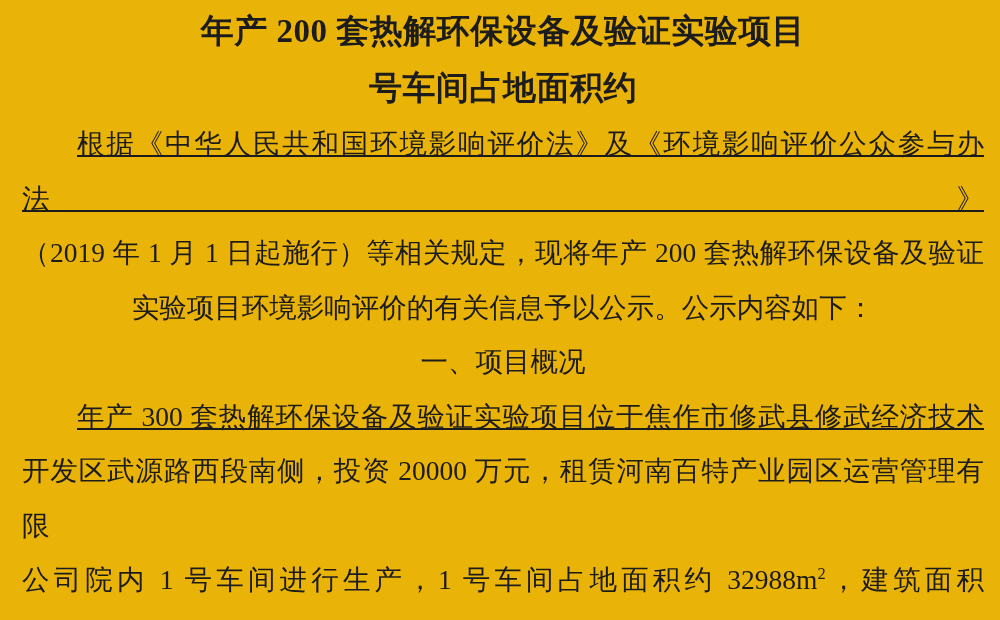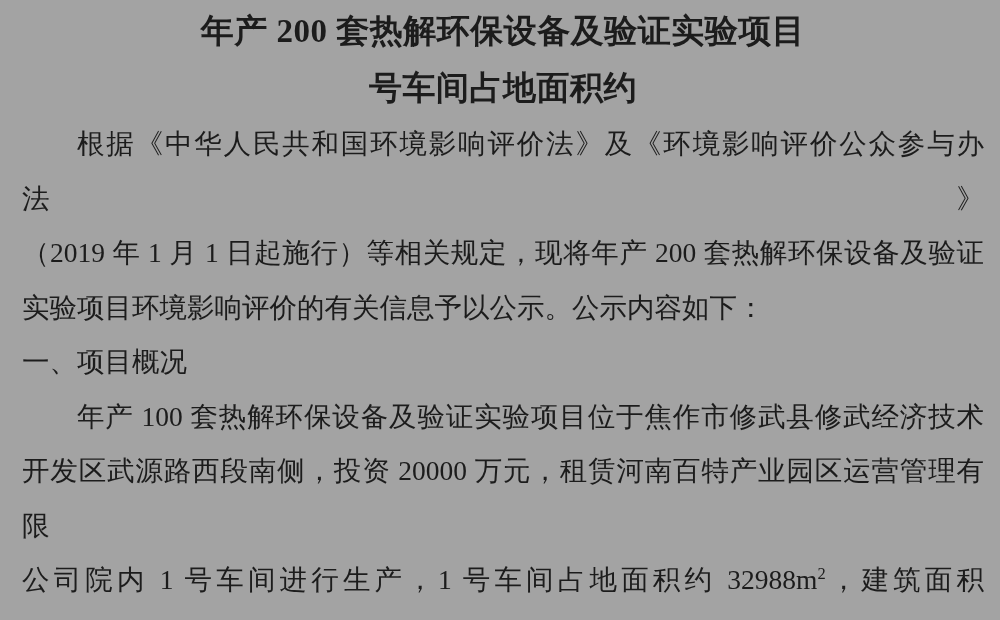--- a/index.html
+++ b/index.html
@@ -4,40 +4,42 @@
 <style>
   html, body {
     margin: 0;
     padding: 0;
     background: #ffffff;
   }
   .page {
     position: relative;
     width: 1000px;
     height: 620px;
-    background: #a3a3a3;
+    background: #eab308;
     color: #1c1c1c;
     font-family: "Liberation Serif", "DejaVu Serif", serif;
     overflow: hidden;
     box-sizing: border-box;
     padding: 3px 16px 0 22px;
   }
   .title-line {
     text-align: center;
     font-weight: bold;
     font-size: 33px;
     line-height: 57px;
     letter-spacing: 0.5px;
   }
   .body-line {
     font-size: 27.5px;
     line-height: 54.5px;
+    text-align: center;
   }
   .indent {
     text-indent: 2em;
+    text-decoration: underline;
   }
   .fill {
     text-align: justify;
     text-align-last: justify;
   }
   sup.sq {
     font-size: 0.6em;
     vertical-align: super;
     line-height: 0;
   }
@@ -52,19 +54,19 @@
   <div class="title-line">号车间占地面积约</div>
 
   <div class="body-line indent fill">根据《中华人民共和国环境影响评价法》及《环境影响评价公众参与办法》</div>
 
   <div class="body-line fill">（2019 年 1 月 1 日起施行）等相关规定，现将年产 200 套热解环保设备及验证</div>
 
   <div class="body-line">实验项目环境影响评价的有关信息予以公示。公示内容如下：</div>
 
   <div class="body-line">一、项目概况</div>
 
-  <div class="body-line indent fill">年产 100 套热解环保设备及验证实验项目位于焦作市修武县修武经济技术</div>
+  <div class="body-line indent fill">年产 300 套热解环保设备及验证实验项目位于焦作市修武县修武经济技术</div>
 
   <div class="body-line fill">开发区武源路西段南侧，投资 20000 万元，租赁河南百特产业园区运营管理有限</div>
 
   <div class="body-line fill"><span>公司院内 1 号车间进行生产，1 号车间占地面积约 32988m</span><sup class="sq">2</sup><span>，建筑面积 32988m</span><sup class="sq">2</sup><span>，</span></div>
 
 </div>
 
 </body></html>

